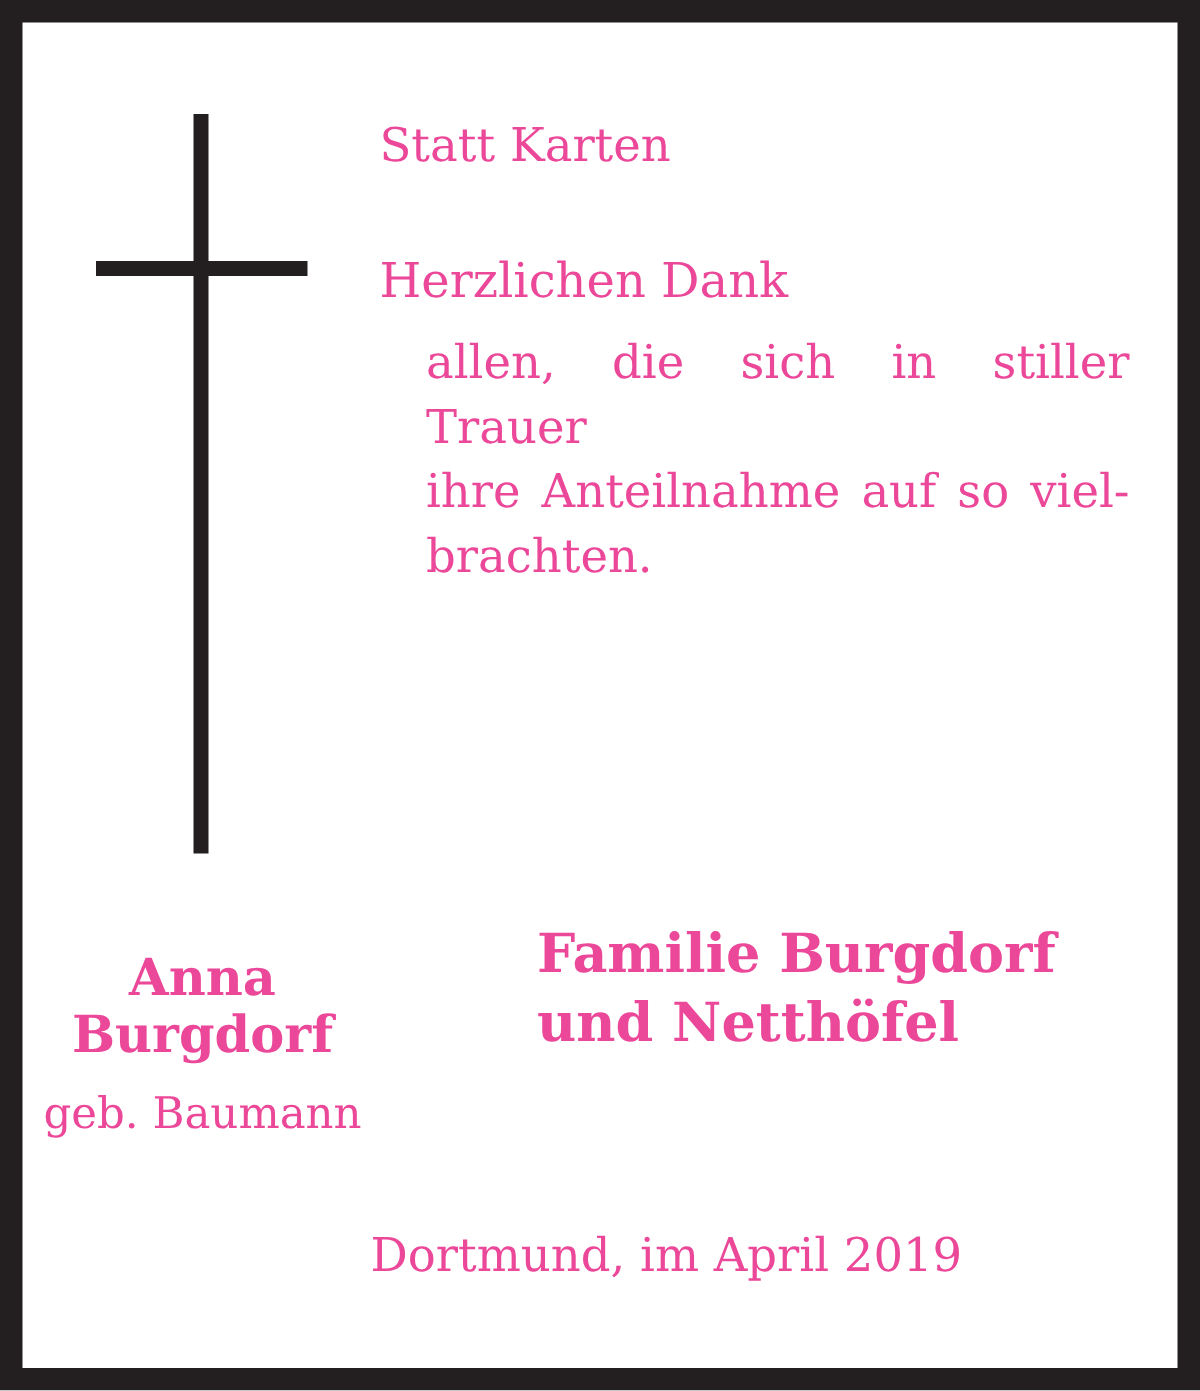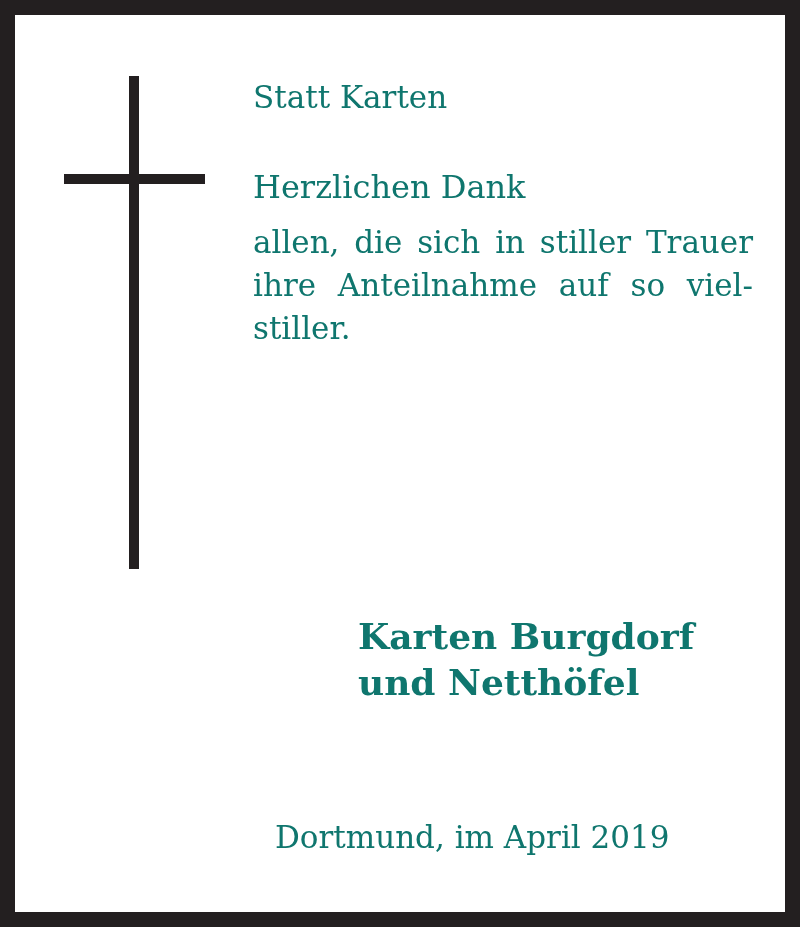--- a/index.html
+++ b/index.html
@@ -8,21 +8,21 @@
     background: #ffffff;
   }
   .page {
     position: relative;
     width: 800px;
     height: 927px;
     box-sizing: border-box;
     border: 15px solid #231f20;
     background: #ffffff;
     font-family: "DejaVu Serif", "Liberation Serif", serif;
-    color: #0f766e;
+    color: #ec4899;
     overflow: hidden;
   }
   
   .cross {
     position: absolute;
     left: 0;
     top: 0;
     width: 240px;
     height: 600px;
   }
@@ -64,20 +64,21 @@
     position: absolute;
     left: 238px;
     top: 206px;
     width: 500px;
     font-size: 31px;
     line-height: 43px;
   }
   .body-line {
     text-align: justify;
     text-align-last: justify;
+    margin-left: 31px;
   }
   .body-line.last {
     text-align-last: left;
   }
   .name-block {
     position: absolute;
     left: 0px;
     top: 618px;
     width: 240px;
     text-align: center;
@@ -139,46 +140,50 @@
     line-height: 46px;
     white-space: nowrap;
   }
   .place-date {
     position: absolute;
     left: 232px;
     top: 807px;
     font-size: 31px;
     line-height: 1;
     white-space: nowrap;
-    margin-left: 28px;
   }
 </style>
 </head>
 <body>
 
 <div class="page">
 
   <div class="cross">
     <div class="vbar"></div>
     <div class="hbar"></div>
   </div>
 
   <div class="pre-heading">Statt Karten</div>
 
   <div class="heading">Herzlichen Dank</div>
 
   <div class="body-block">
     <div class="body-line">allen, die sich in stiller Trauer</div>
     <div class="body-line">ihre Anteilnahme auf so viel-</div>
-    <div class="body-line last">stiller.</div>
+    <div class="body-line last">brachten.</div>
   </div>
 
+  <div class="name-block">
+    <div>Anna</div>
+    <div>Burgdorf</div>
+  </div>
 
+  <div class="birth-name">geb. Baumann</div>
 
 
   <div class="family-block">
-    <div>Karten Burgdorf</div>
+    <div>Familie Burgdorf</div>
     <div>und Netthöfel</div>
   </div>
 
   <div class="place-date">Dortmund, im April 2019</div>
 
 </div>
 
 </body></html>

